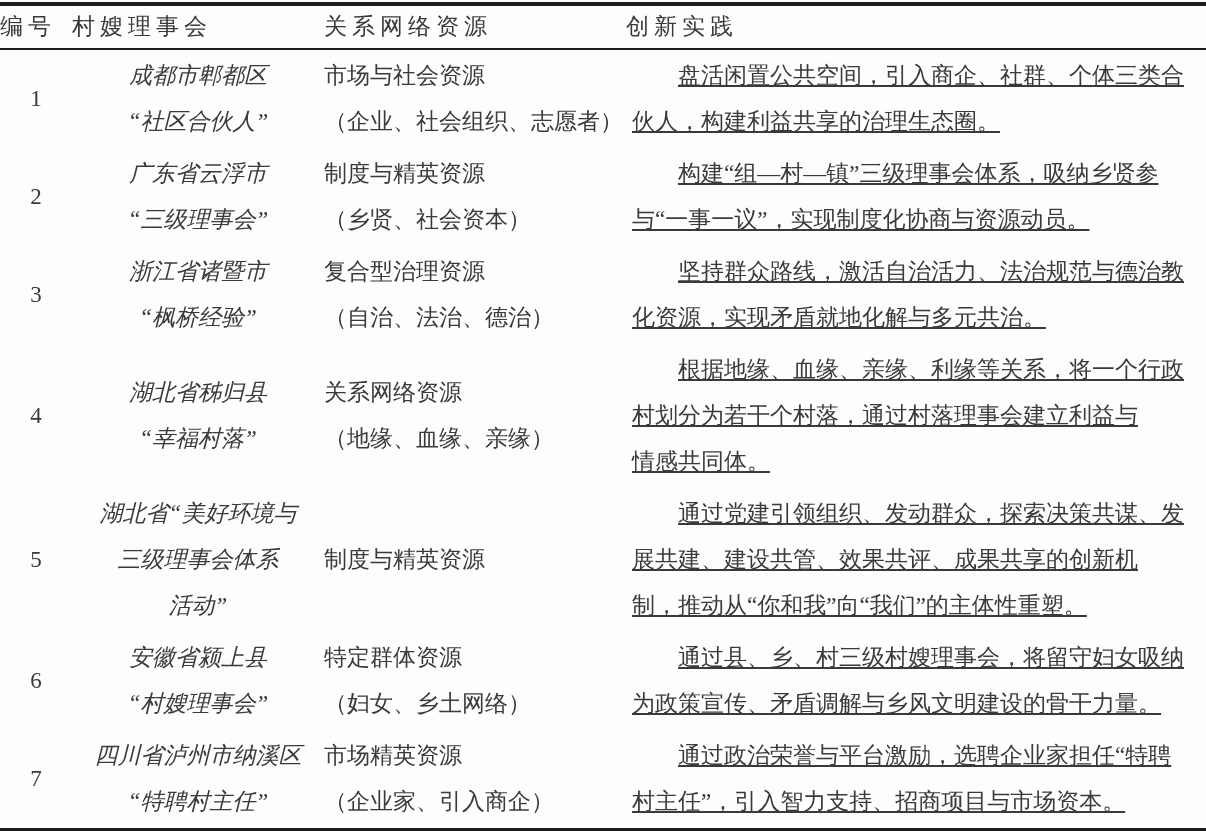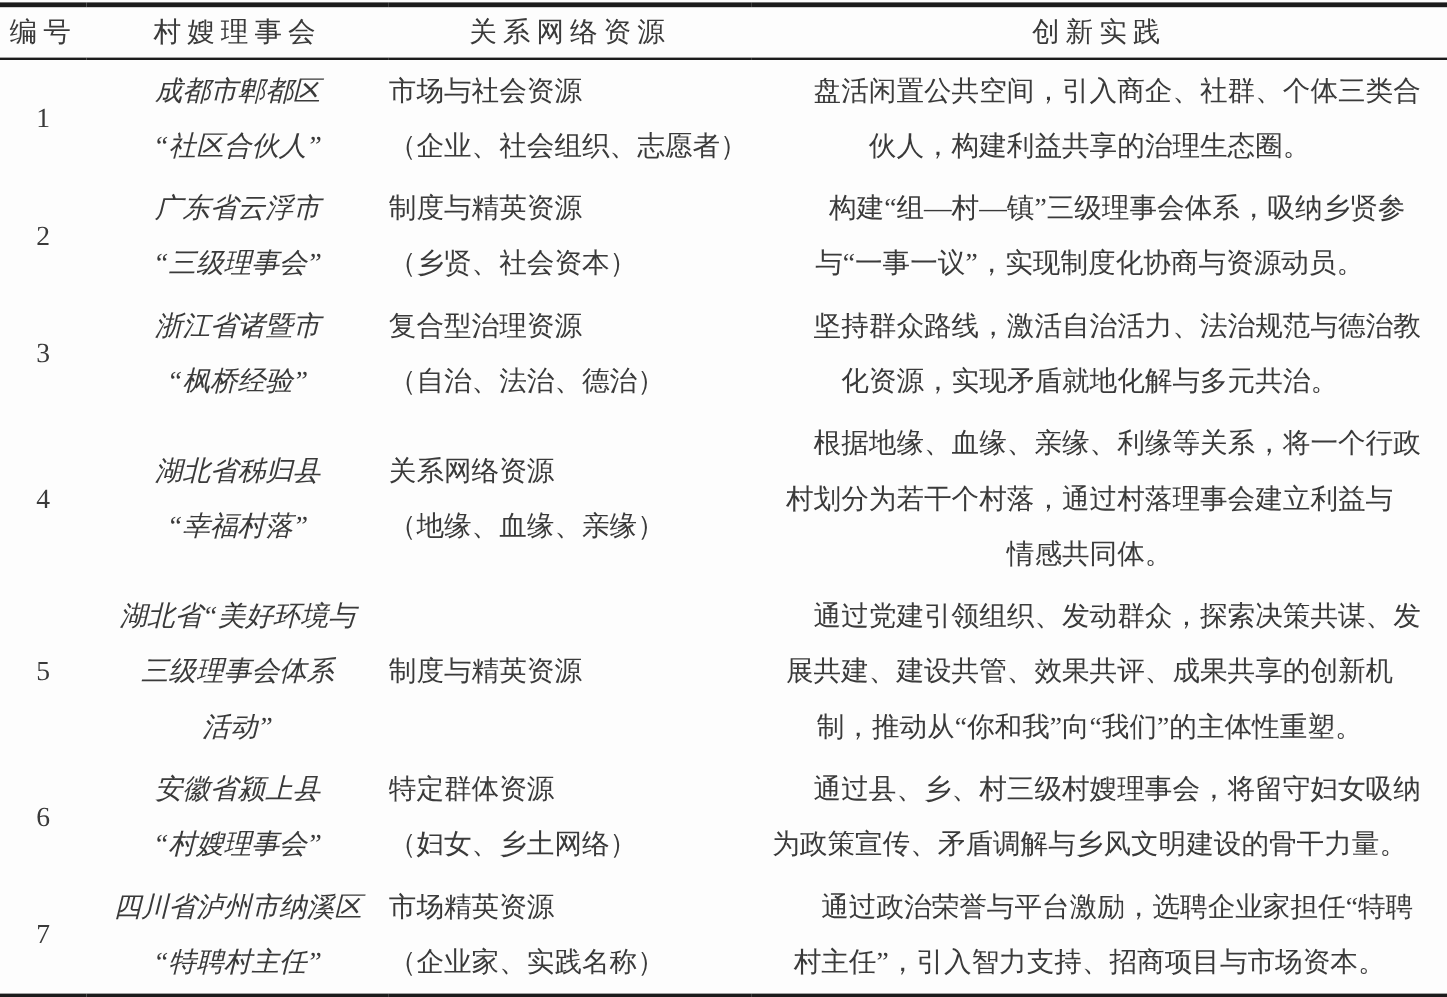--- a/index.html
+++ b/index.html
@@ -21,40 +21,41 @@
     border-collapse:collapse;
     table-layout:fixed;
     border-top:4px solid var(--border-color);
     border-bottom:4px solid var(--border-color);
     font-size:23px;
     line-height:46px;
   }
   thead th{
     font-weight:normal;
     letter-spacing:5px;
-    text-align:center;
+    text-align:left;
     vertical-align:middle;
     height:42px;
     line-height:42px;
     padding:0;
     border-bottom:2px solid var(--border-color);
   }
   tbody td{
     vertical-align:middle;
     padding:3px 0;
     white-space:pre-line;
   }
   td.num{text-align:center;}
   td.name{text-align:center;font-style:italic;}
   td.res{text-align:left;}
   td.prac{
-    text-align:center;
+    text-align:left;
     text-indent:2em;
     padding-left:6px;
     padding-right:22px;
+    text-decoration:underline;
   }
 </style>
 </head>
 <body>
 
 <div class="page">
   <table class="practices">
     <colgroup>
       <col style="width:72px">
       <col style="width:252px">
@@ -124,19 +125,19 @@
         <td class="res">特定群体资源
 （妇女、乡土网络）</td>
         <td class="prac">通过县、乡、村三级村嫂理事会，将留守妇女吸纳
 为政策宣传、矛盾调解与乡风文明建设的骨干力量。</td>
       </tr>
       <tr>
         <td class="num">7</td>
         <td class="name">四川省泸州市纳溪区
 “特聘村主任”</td>
         <td class="res">市场精英资源
-（企业家、实践名称）</td>
+（企业家、引入商企）</td>
         <td class="prac">通过政治荣誉与平台激励，选聘企业家担任“特聘
 村主任”，引入智力支持、招商项目与市场资本。</td>
       </tr>
     </tbody>
   </table>
 </div>
 
 </body></html>

